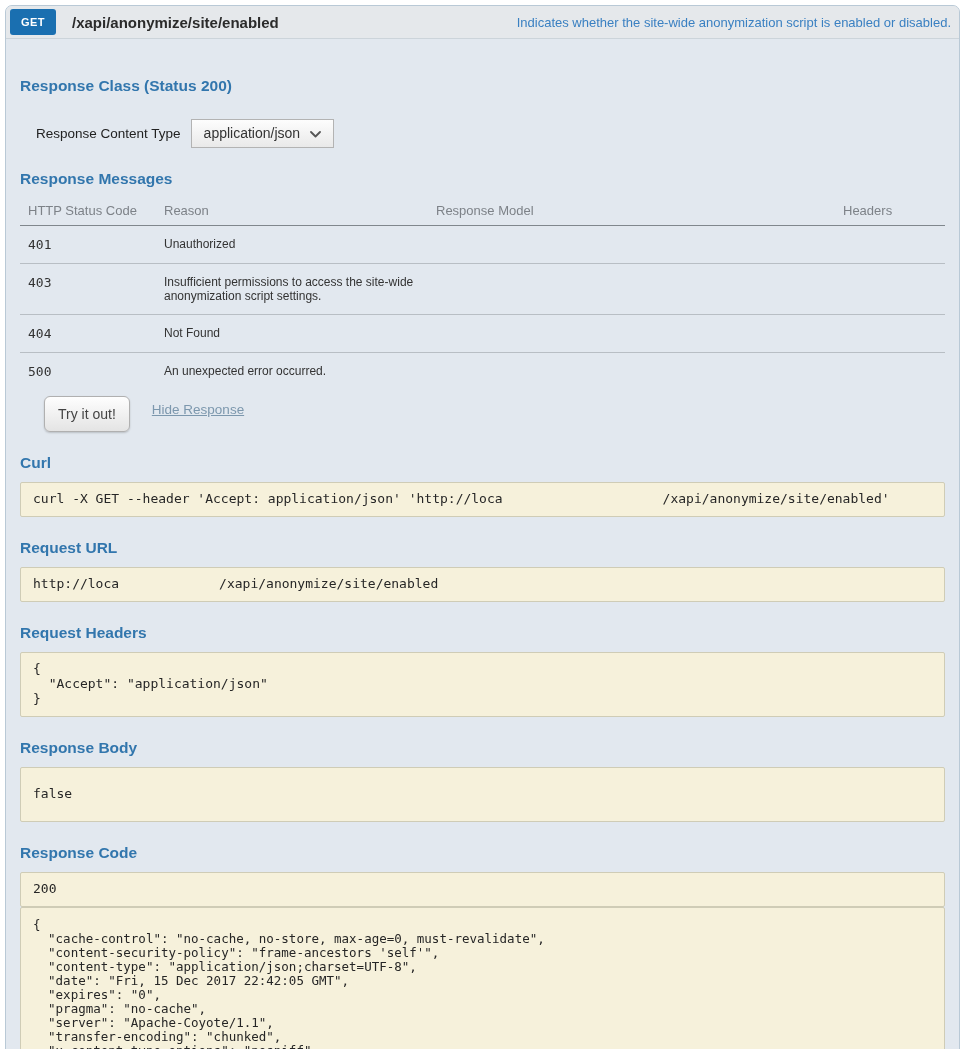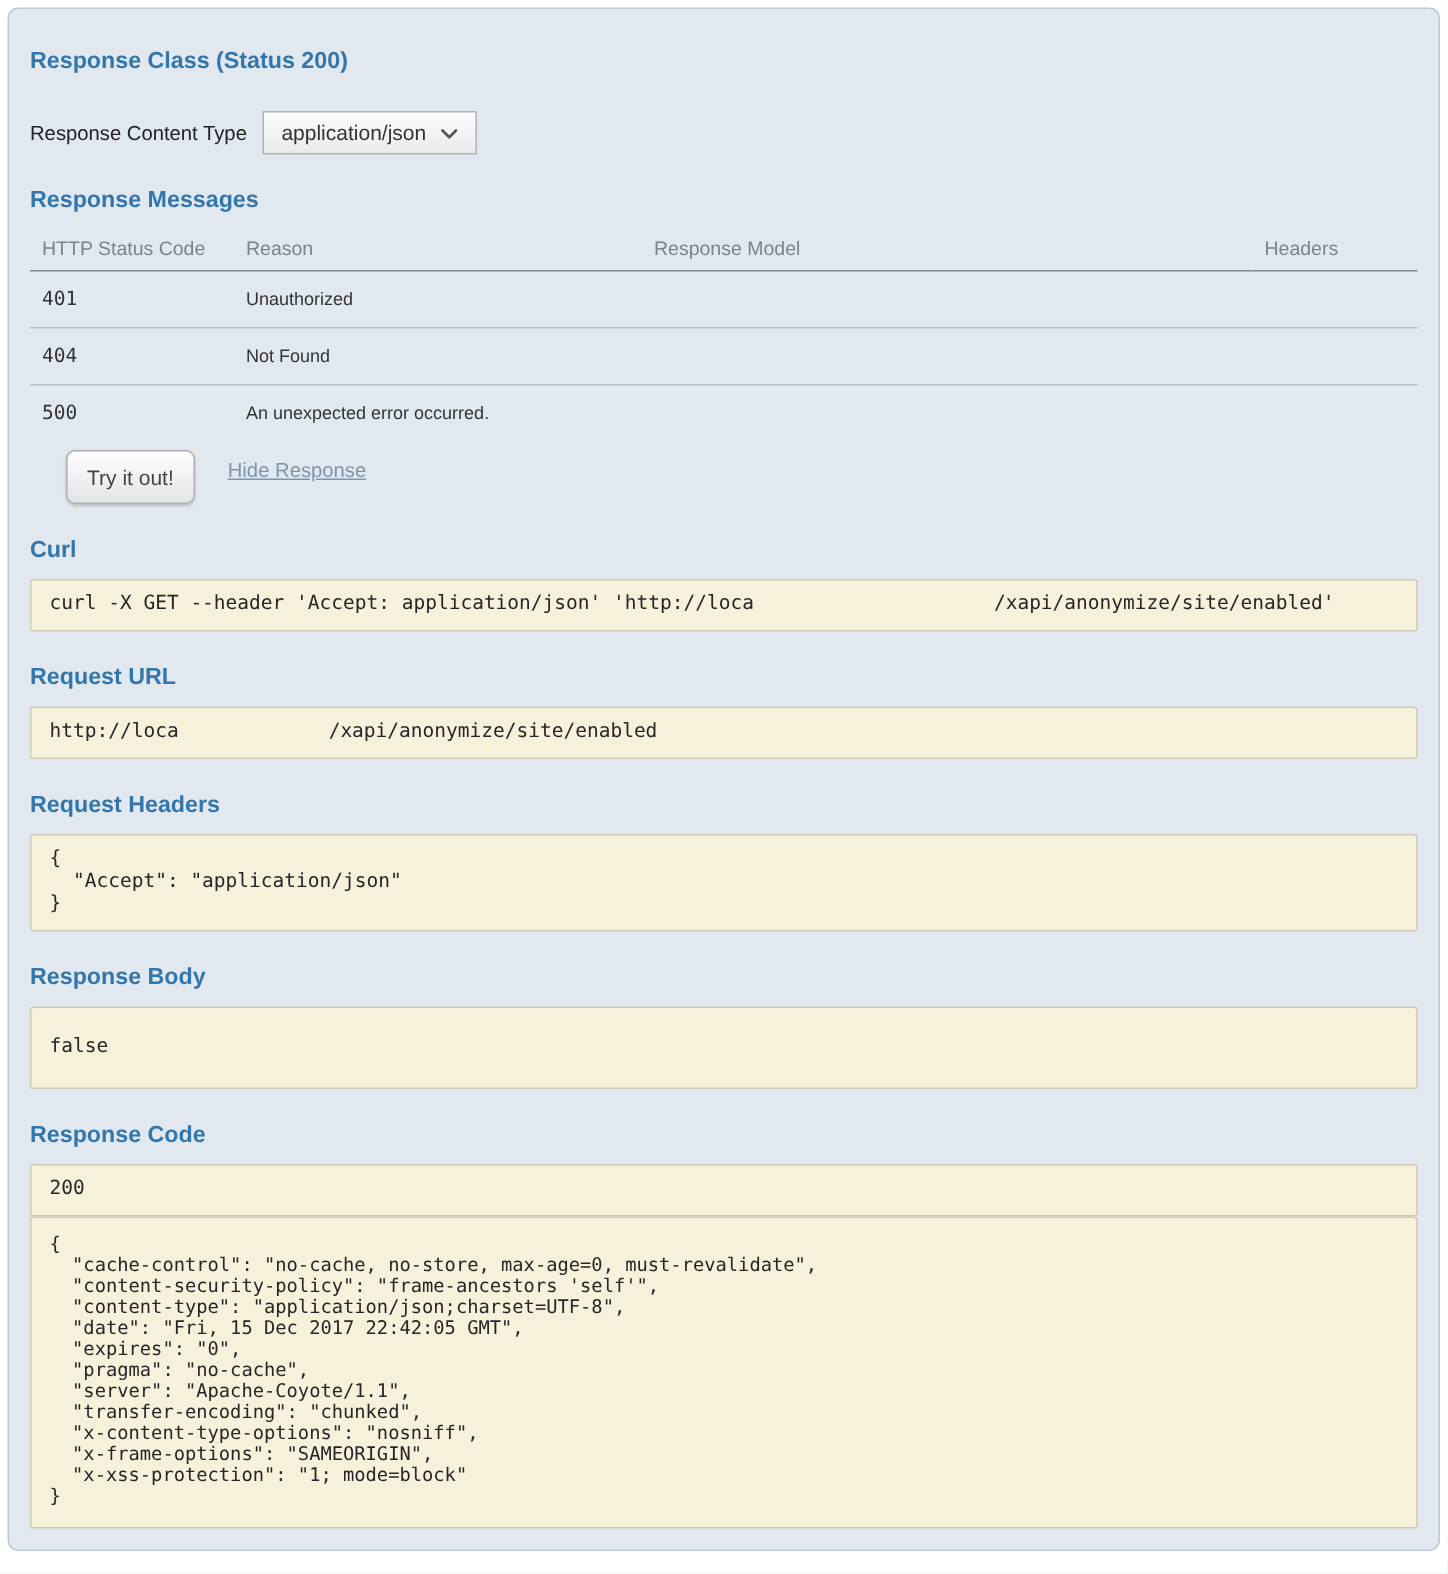--- a/index.html
+++ b/index.html
@@ -56,23 +56,23 @@
     cursor: pointer;
   }
   
   .content { padding: 2px 14px 14px 14px; }
   h4.section-heading {
     color: #3276ad;
     font-size: 15.5px;
     font-weight: 600;
     margin: 22px 0 10px 0;
   }
-  h4.first { margin-top: 24px; }
-  
-  .ct-row { display: flex; align-items: center; margin: 24px 0 4px 0; }
+  h4.first { margin-top: 36px; }
+  
+  .ct-row { display: flex; align-items: center; margin: 24px 0 4px 16px; }
   .ct-label { font-size: 13.5px; color: #222; }
   .select-control {
     display: inline-flex;
     align-items: center;
     gap: 10px;
     margin-left: 10px;
     padding: 5px 12px 6px 12px;
     font-size: 14px;
     color: #333;
     background: linear-gradient(#fdfdfd, #e9e9e9);
@@ -140,20 +140,25 @@
   .code-box.tall { padding: 19px 12px; }
   .code-box.dense { font-size: 12.5px; line-height: 1.12; padding: 10px 12px 14px 12px; }
   .gap-url  { display: inline-block; width: 100px; }
   .gap-curl { display: inline-block; width: 160px; }
 </style>
 </head>
 <body>
 
 <div class="panel">
 
+  <div class="op-header">
+    <div class="method-badge">GET</div>
+    <a class="op-path">/xapi/anonymize/site/enabled</a>
+    <div class="op-summary">Indicates whether the site-wide anonymization script is enabled or disabled.</div>
+  </div>
 
   <div class="content">
 
     <h4 class="section-heading first">Response Class (Status 200)</h4>
 
     <div class="ct-row">
       <span class="ct-label">Response Content Type</span>
       <span class="select-control">
         <span>application/json</span>
         <span class="chev">
@@ -172,20 +177,26 @@
           <th class="col-code">HTTP Status Code</th>
           <th class="col-reason">Reason</th>
           <th class="col-model">Response Model</th>
           <th class="col-headers">Headers</th>
         </tr>
       </thead>
       <tbody>
         <tr>
           <td class="mono">401</td>
           <td>Unauthorized</td>
+          <td></td>
+          <td class="col-headers"></td>
+        </tr>
+        <tr>
+          <td class="mono">403</td>
+          <td>Insufficient permissions to access the site-wide anonymization script settings.</td>
           <td></td>
           <td class="col-headers"></td>
         </tr>
         <tr>
           <td class="mono">404</td>
           <td>Not Found</td>
           <td></td>
           <td class="col-headers"></td>
         </tr>
         <tr>

